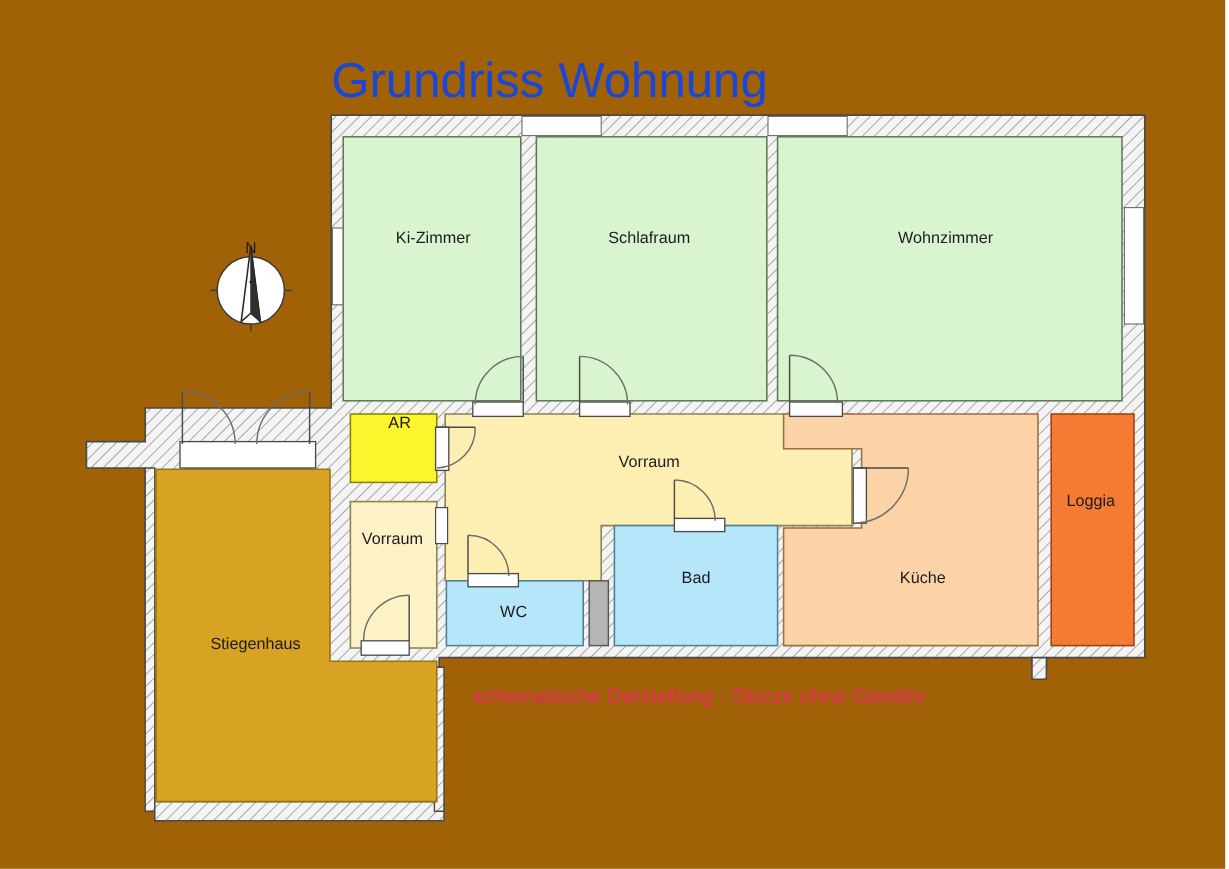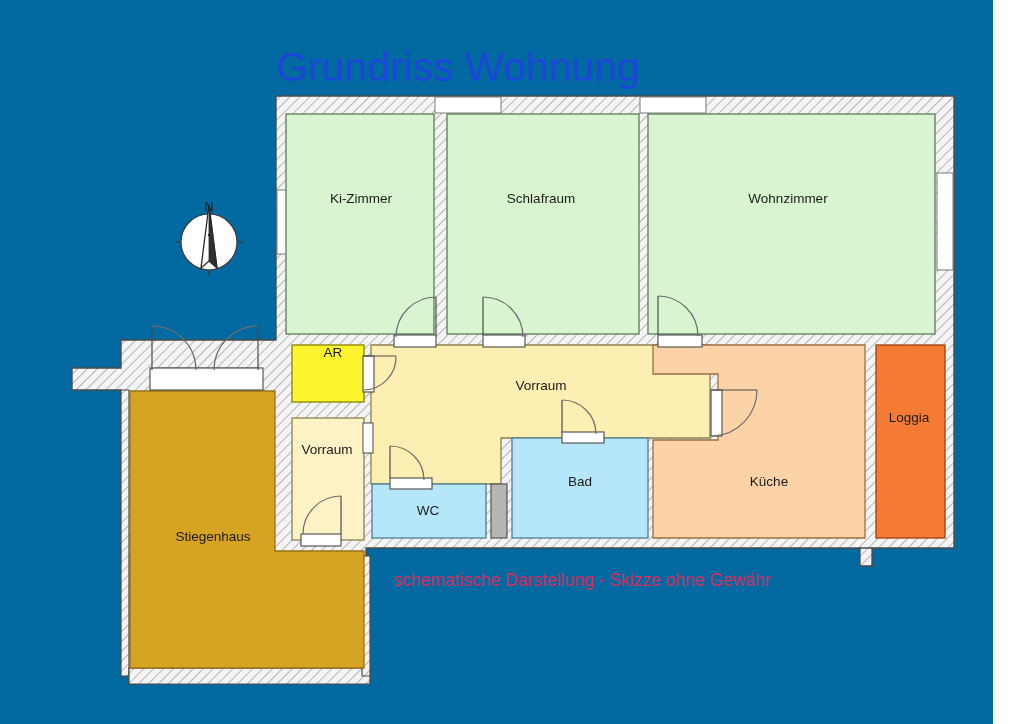--- a/index.html
+++ b/index.html
@@ -11,21 +11,22 @@
     width: 1024px;
     height: 724px;
     font-family: "Liberation Sans", sans-serif;
     position: relative;
     overflow: hidden;
   }
   #floorplan-root {
     position: relative;
     width: 993px;
     height: 724px;
-    background: #0369a1;
+    background: #a16207;
+    padding-left: 28px;
   }
   #plan-svg {
     position: absolute;
     left: 0;
     top: 0;
     width: 1024px;
     height: 724px;
     display: block;
   }
   .title-text {

